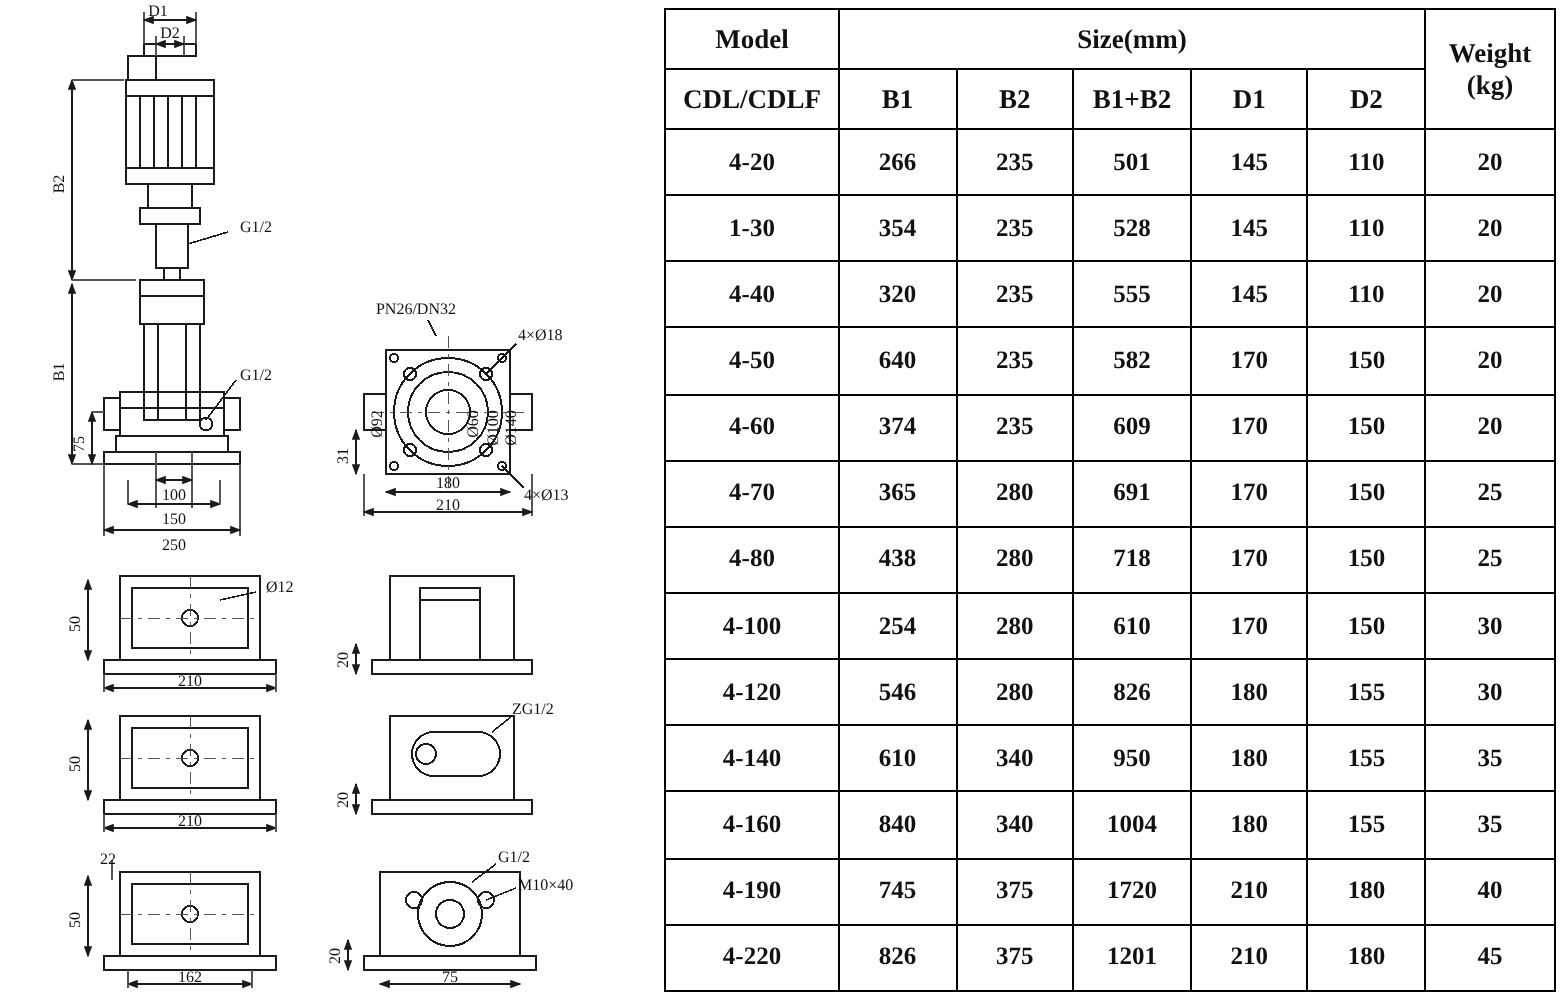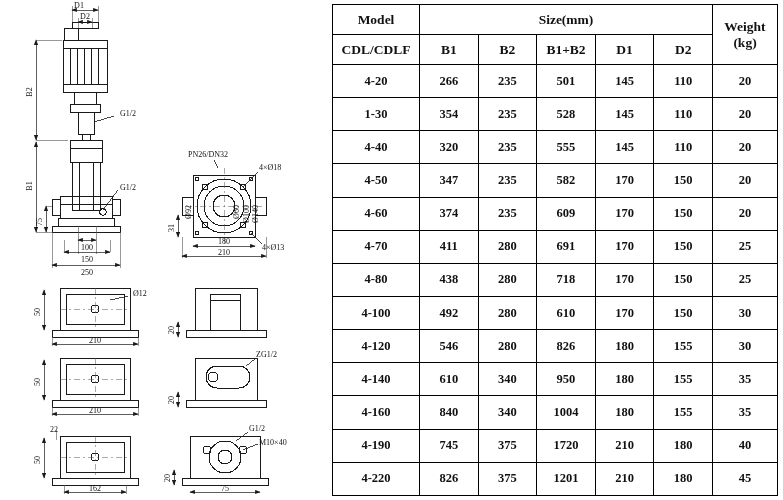--- a/index.html
+++ b/index.html
@@ -295,57 +295,57 @@
             <td class="hdr-model">4-40</td>
             <td class="col-b1">320</td>
             <td class="col-b2">235</td>
             <td class="col-sum">555</td>
             <td class="col-d1">145</td>
             <td class="col-d2">110</td>
             <td class="col-weight">20</td>
           </tr>
           <tr class="r-data">
             <td class="hdr-model">4-50</td>
-            <td class="col-b1">347</td>
+            <td class="col-b1">640</td>
             <td class="col-b2">235</td>
             <td class="col-sum">582</td>
             <td class="col-d1">170</td>
             <td class="col-d2">150</td>
             <td class="col-weight">20</td>
           </tr>
           <tr class="r-data">
             <td class="hdr-model">4-60</td>
             <td class="col-b1">374</td>
             <td class="col-b2">235</td>
             <td class="col-sum">609</td>
             <td class="col-d1">170</td>
             <td class="col-d2">150</td>
             <td class="col-weight">20</td>
           </tr>
           <tr class="r-data">
             <td class="hdr-model">4-70</td>
-            <td class="col-b1">411</td>
+            <td class="col-b1">365</td>
             <td class="col-b2">280</td>
             <td class="col-sum">691</td>
             <td class="col-d1">170</td>
             <td class="col-d2">150</td>
             <td class="col-weight">25</td>
           </tr>
           <tr class="r-data">
             <td class="hdr-model">4-80</td>
             <td class="col-b1">438</td>
             <td class="col-b2">280</td>
             <td class="col-sum">718</td>
             <td class="col-d1">170</td>
             <td class="col-d2">150</td>
             <td class="col-weight">25</td>
           </tr>
           <tr class="r-data">
             <td class="hdr-model">4-100</td>
-            <td class="col-b1">492</td>
+            <td class="col-b1">254</td>
             <td class="col-b2">280</td>
             <td class="col-sum">610</td>
             <td class="col-d1">170</td>
             <td class="col-d2">150</td>
             <td class="col-weight">30</td>
           </tr>
           <tr class="r-data">
             <td class="hdr-model">4-120</td>
             <td class="col-b1">546</td>
             <td class="col-b2">280</td>

